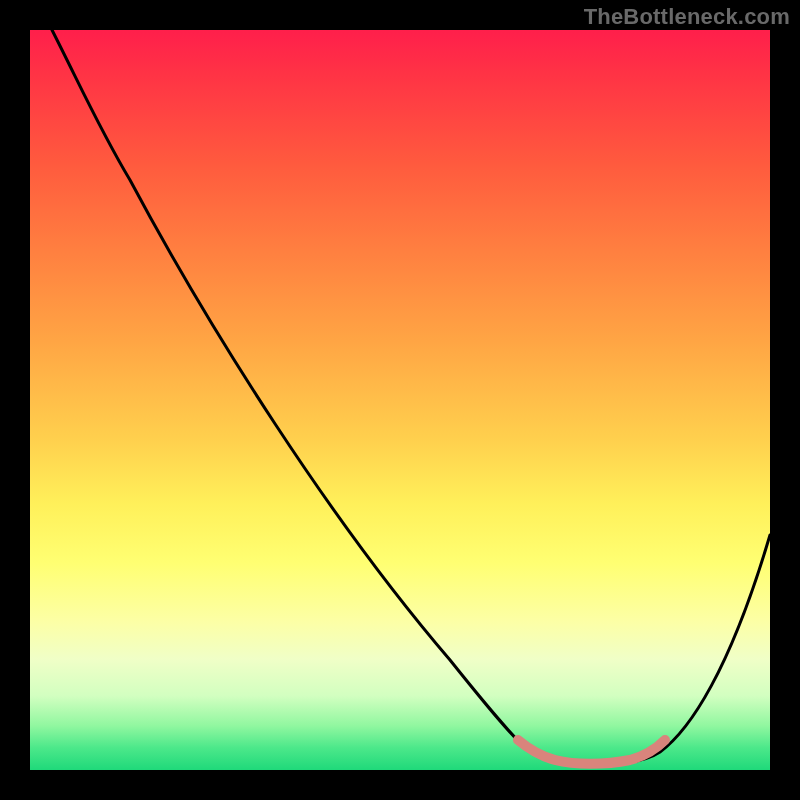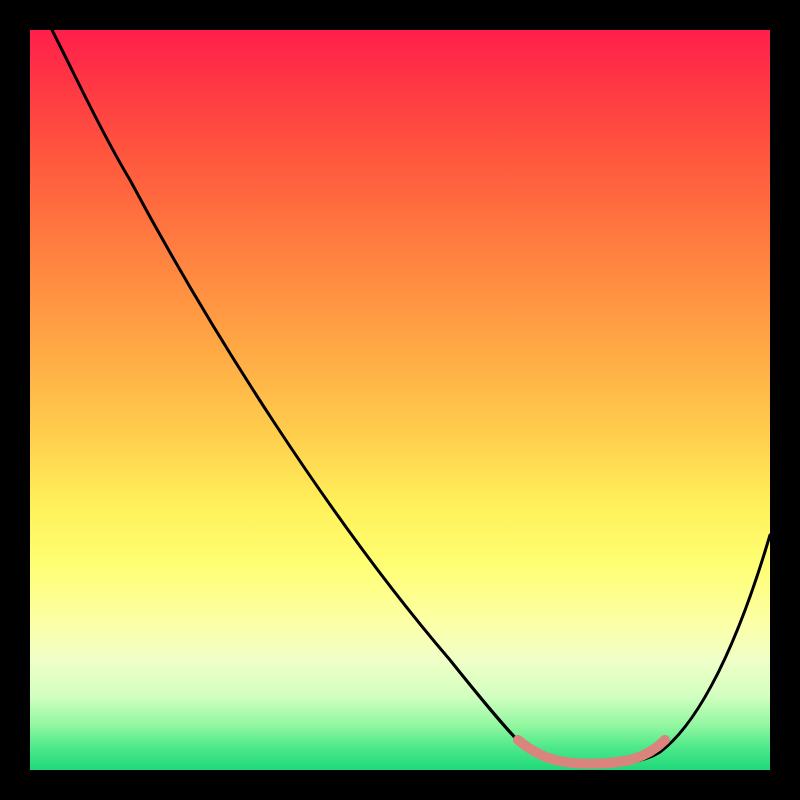--- a/index.html
+++ b/index.html
@@ -48,20 +48,21 @@
     position: absolute;
     left: 0; top: 0;
     width: 740px; height: 740px;
     overflow: visible;
   }
 </style>
 </head>
 <body>
 
 <div class="canvas">
+  <div class="watermark">TheBottleneck.com</div>
 
   <div class="plot-area">
     <svg class="curve" viewBox="0 0 740 740" preserveAspectRatio="none">
       <path fill="none" stroke="#000" stroke-width="3" stroke-linecap="round" d="M 22 0
                C 50 55, 70 100, 100 150
                C 180 300, 300 490, 420 630
                C 460 680, 485 710, 500 722
                C 515 730, 535 735, 560 735
                C 590 735, 615 732, 630 722
                C 660 700, 700 640, 740 505"></path>

